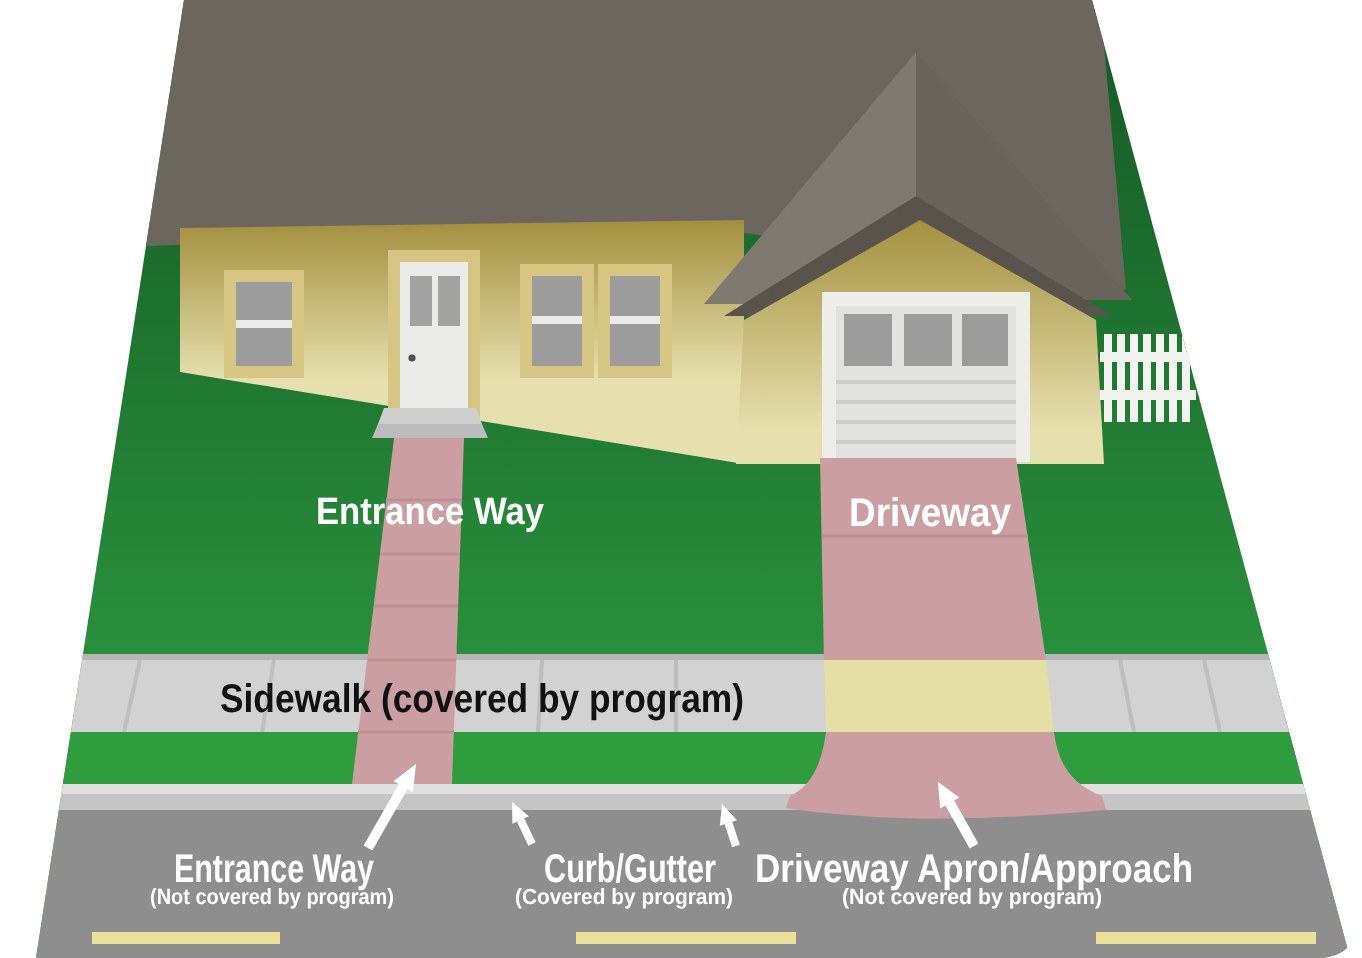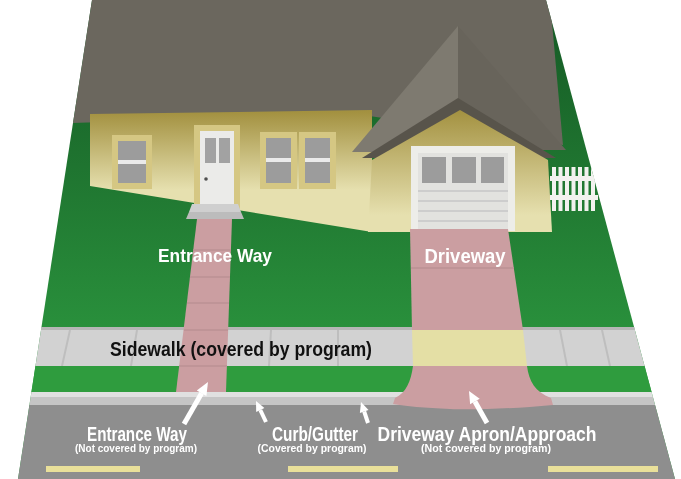--- a/index.html
+++ b/index.html
@@ -2,20 +2,21 @@
 <html><head>
 <meta charset="utf-8">
 <style>
   html,body{margin:0;padding:0;background:#ffffff;}
   .stage{
     position:relative;
     width:681px;height:479px;
     background:#ffffff;
     font-family:"Liberation Sans", sans-serif;
     overflow:hidden;
+    border-radius:21px;
   }
   svg{display:block;}
   .tb{font-family:"Liberation Sans", sans-serif;font-weight:bold;}
 </style>
 </head>
 <body>
 
 <div class="stage">
 <svg width="681" height="479" viewBox="0 0 681 479">
   <defs>

